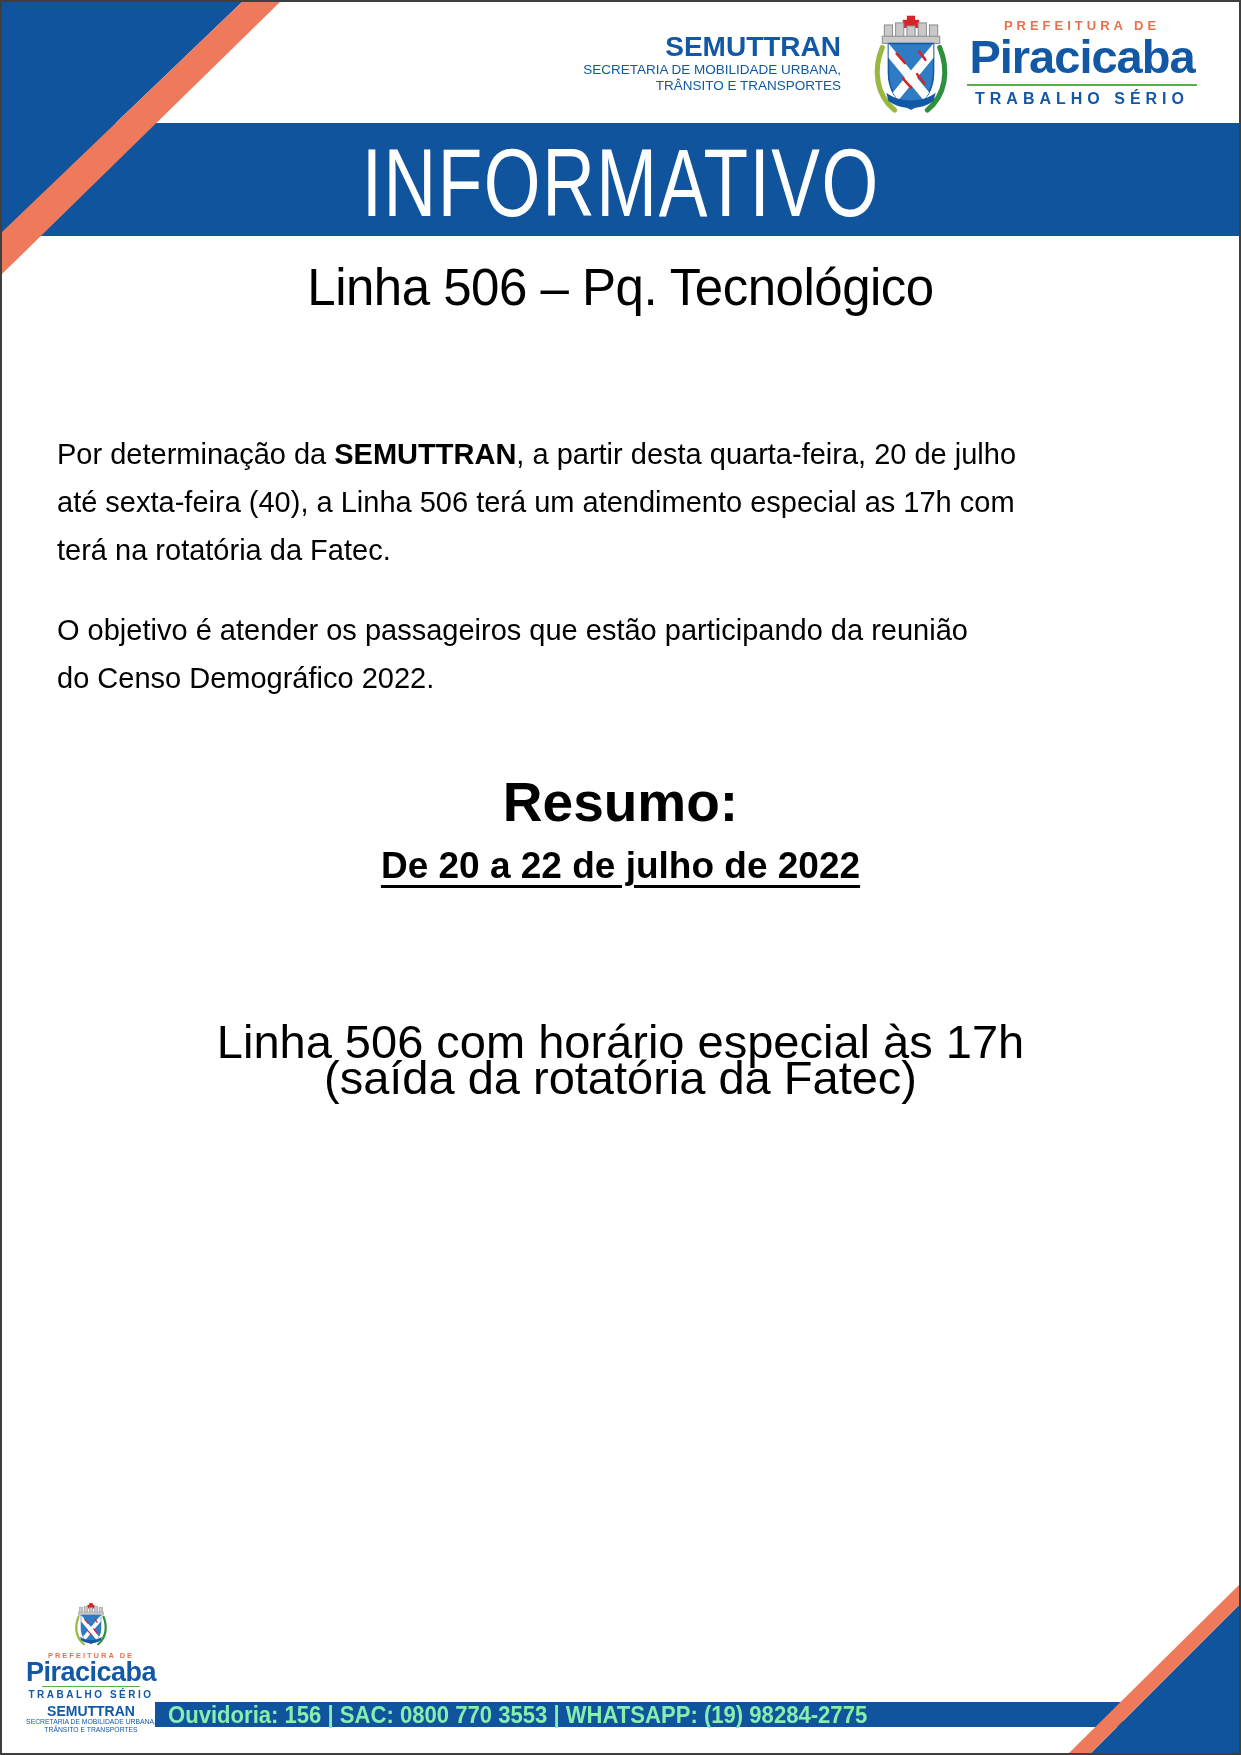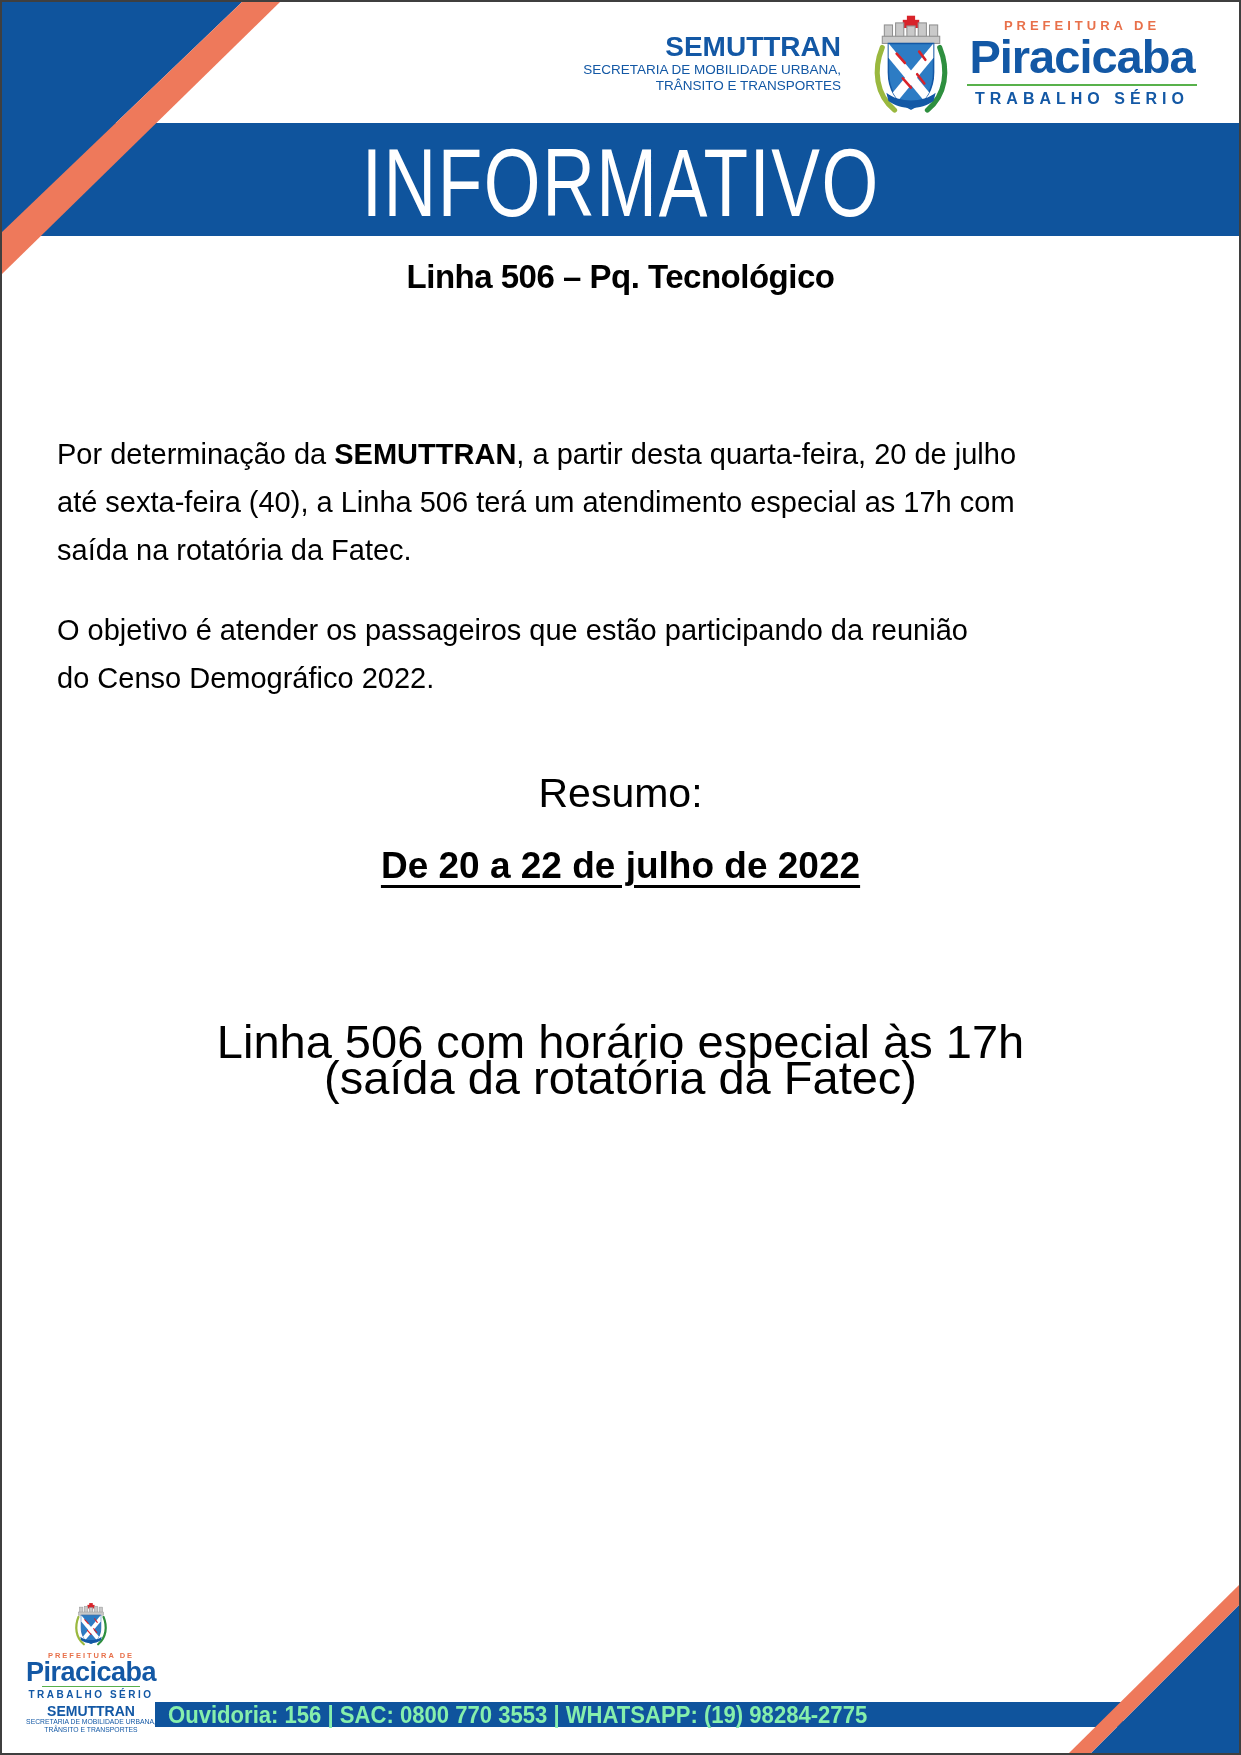--- a/index.html
+++ b/index.html
@@ -20,27 +20,27 @@
   .pref-slogan{ color:#1358a5; font-size:16px; font-weight:bold; letter-spacing:5px; }
   
   .banner { position:absolute; left:0; top:121px; width:100%; height:113px; background:#0f549d; text-align:center; z-index:2; }
   .banner-text { color:#ffffff; font-size:96px; line-height:119px; font-weight:400;
                  display:inline-block; transform:scaleX(0.76); transform-origin:center; letter-spacing:2px; }
   
   .corner-tl { position:absolute; left:0; top:0; z-index:3; }
   .corner-br { position:absolute; right:0; bottom:0; z-index:3; }
   
   .center-line { position:absolute; left:0; width:100%; text-align:center; white-space:nowrap; }
-  .title1 { top:256px; font-size:33px; font-weight:bold; letter-spacing:-0.5px; }
+  .title1 { top:256px; font-size:51px; font-weight:normal; letter-spacing:-0.5px; }
   .title2 { top:336px; font-size:40px; font-weight:bold; letter-spacing:-0.5px; }
   .para { position:absolute; left:55px; width:1150px; font-size:29px; line-height:48px; }
   .para .pline { white-space:nowrap; }
   .p1 { top:428px; }
   .p2 { top:604px; }
-  .resumo { top:768px; font-size:41px; font-weight:400; }
+  .resumo { top:768px; font-size:55px; font-weight:700; }
   .daterange { top:843px; font-size:37px; font-weight:bold; }
   .daterange span { text-decoration:underline; text-decoration-thickness:3px; text-underline-offset:7px; }
   .big1 { top:966px; font-size:47px; font-weight:400;margin-top:46px; }
   .big2 { top:1048px; font-size:47px; font-weight:400; }
   
   .footer-logo { position:absolute; left:18px; top:1600px; width:142px; text-align:center; color:#1358a5; z-index:2; }
   .crest-footer { width:34px; height:46px; display:block; margin:0 auto; }
   .fl-over { font-size:7.5px; color:#e8704a; font-weight:bold; letter-spacing:2px; margin-top:3px; }
   .fl-name { font-size:27px; font-weight:bold; letter-spacing:-0.5px; line-height:24px; }
   .fl-rule { height:1px; background:#58b14b; margin:2px 22px 2px 22px; }
@@ -122,21 +122,21 @@
   <svg class="corner-br" width="230" height="230" viewBox="0 0 230 230">
     <polygon points="230,82 230,230 82,230" fill="#0f549d"></polygon>
     <polygon points="230,62 230,82 82,230 60,230" fill="#ee795b"></polygon>
   </svg>
 
   <div class="center-line title1">Linha 506 – Pq. Tecnológico</div>
 
   <div class="para p1">
     <div class="pline"><span>Por determinação da </span><b>SEMUTTRAN</b><span>, a partir desta quarta-feira, 20 de julho</span></div>
     <div class="pline">até sexta-feira (40), a Linha 506 terá um atendimento especial as 17h com</div>
-    <div class="pline">saída na rotatória da Fatec.</div>
+    <div class="pline">terá na rotatória da Fatec.</div>
   </div>
 
   <div class="para p2">
     <div class="pline">O objetivo é atender os passageiros que estão participando da reunião</div>
     <div class="pline">do Censo Demográfico 2022.</div>
   </div>
 
   <div class="center-line resumo">Resumo:</div>
   <div class="center-line daterange"><span>De 20 a 22 de julho de 2022</span></div>
   <div class="center-line big1">Linha 506 com horário especial às 17h</div>

